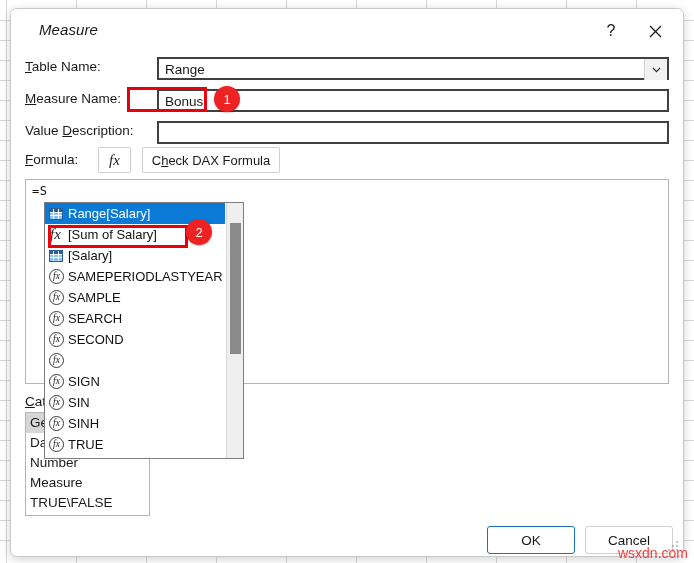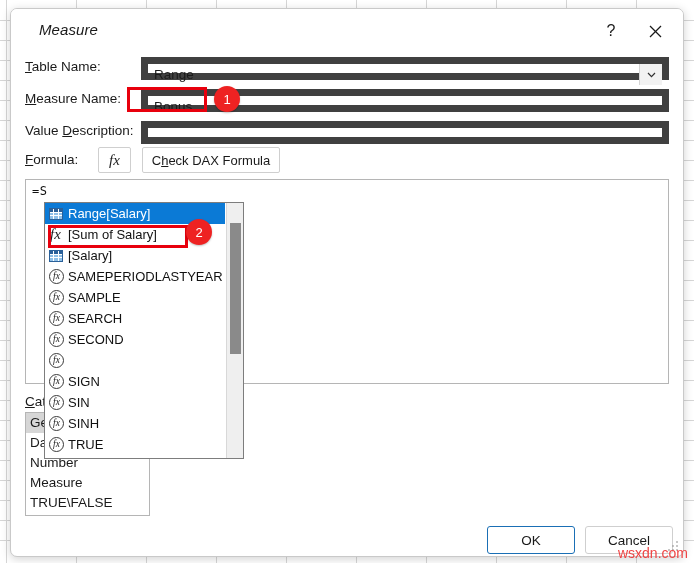--- a/index.html
+++ b/index.html
@@ -64,22 +64,22 @@
   .frow {
     position: absolute; left: 14px; right: 14px; height: 16px;
   }
   .flabel {
     position: absolute; left: 0; top: 2px;
     font-size: 13.5px; color: #1a1a1a;
     white-space: nowrap;
   }
   .flabel u { text-decoration: underline; }
   .fctl {
-    position: absolute; left: 116px; right: 0; top: 0; height: 23px;
-    border: 7px solid #404040;
+    position: absolute; left: 132px; right: 0; top: 0; height: 23px;
+    border: 2px solid #404040;
     background: #ffffff;
   }
   .fctl .val {
     position: absolute; left: 6px; top: 3px;
     font-size: 13.5px; color: #1a1a1a;
   }
   .combo-arrow {
     position: absolute; right: 0; top: 0; width: 23px; height: 21px;
     border-left: 1px solid #d4d4d4;
     background: #f2f2f2;

